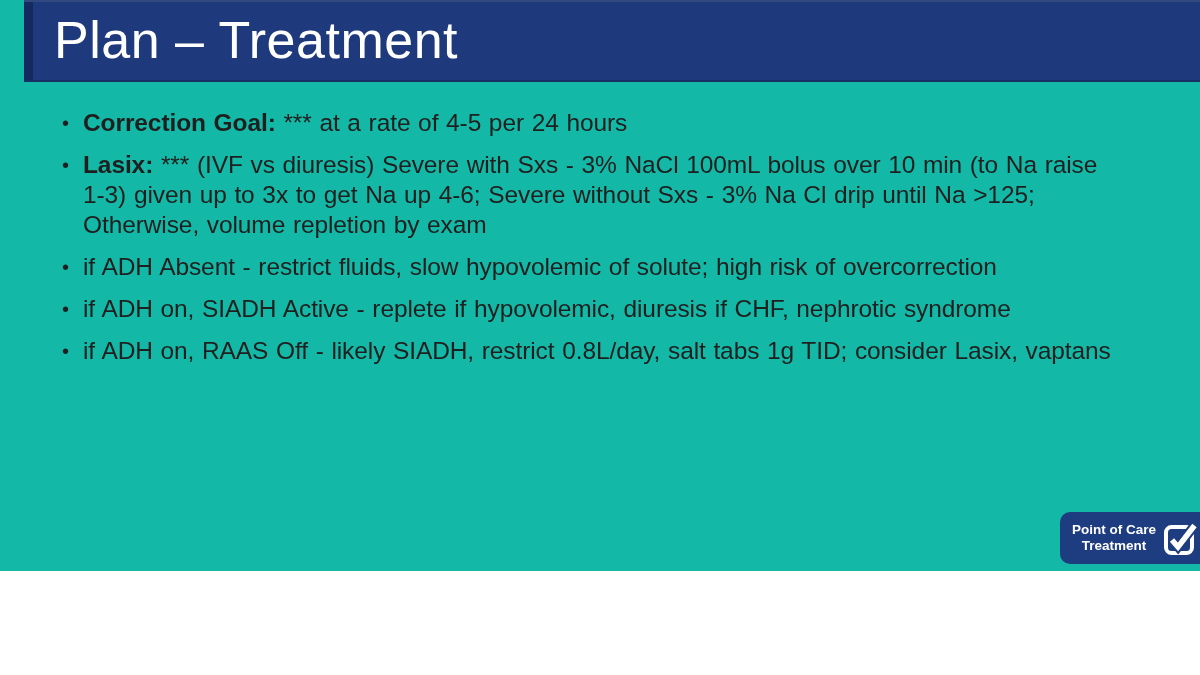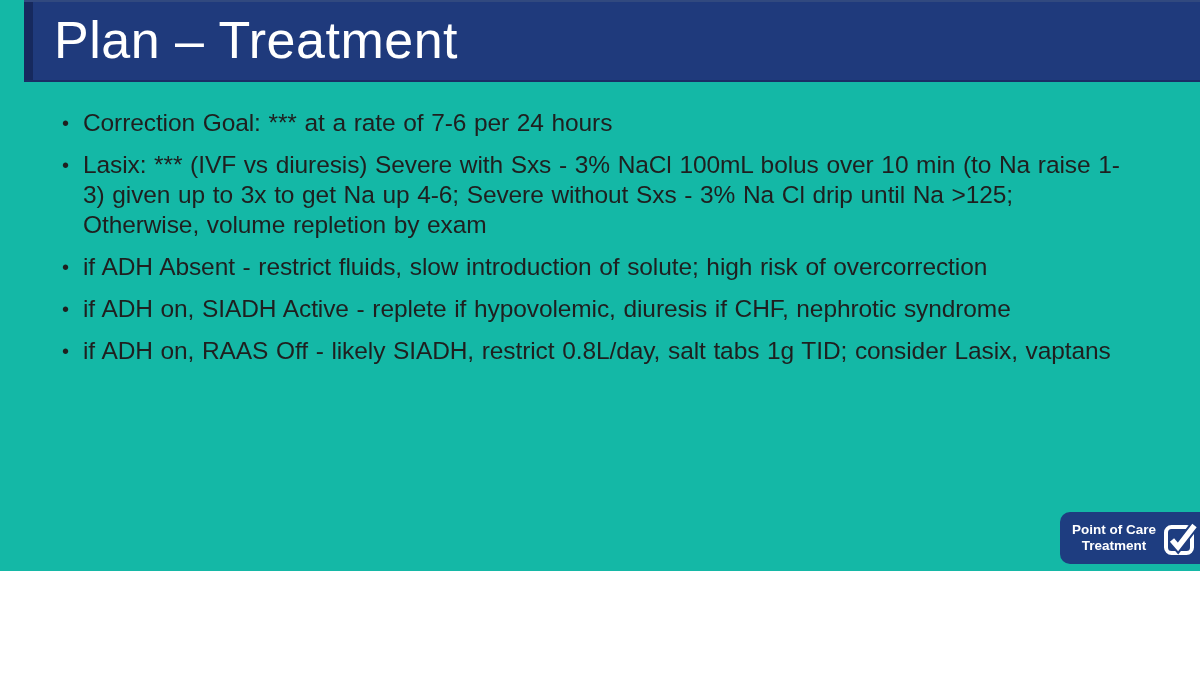--- a/index.html
+++ b/index.html
@@ -60,21 +60,21 @@
     flex: 0 0 21px;
     width: 21px;
     font-size: 20px;
   }
   .bullet-text {
     flex: 1;
     letter-spacing: -0.1px;
     word-spacing: 1px;
   }
   .bullet-lead {
-    font-weight: 400;
+    font-weight: 700;
   }
 
   
   .logo-badge {
     position: absolute;
     right: 14px;
     bottom: 7px;
     box-sizing: border-box;
     width: 150px;
     height: 52px;
@@ -105,31 +105,31 @@
 
   <header class="title-bar">
     <div class="title-bar-accent"></div>
     <h1 class="slide-title">Plan – Treatment</h1>
   </header>
 
   <main class="bullet-list">
 
     <div class="bullet-item">
       <span class="bullet-marker">•</span>
-      <span class="bullet-text"><b class="bullet-lead">Correction Goal:</b><span> *** at a rate of 7-6 per 24 hours</span></span>
+      <span class="bullet-text"><b class="bullet-lead">Correction Goal:</b><span> *** at a rate of 4-5 per 24 hours</span></span>
     </div>
 
     <div class="bullet-item">
       <span class="bullet-marker">•</span>
       <span class="bullet-text"><b class="bullet-lead">Lasix:</b><span> *** (IVF vs diuresis) Severe with Sxs - 3% NaCl 100mL bolus over 10 min (to Na raise 1-3) given up to 3x to get Na up 4-6; Severe without Sxs - 3% Na Cl drip until Na &gt;125; Otherwise, volume repletion by exam</span></span>
     </div>
 
     <div class="bullet-item">
       <span class="bullet-marker">•</span>
-      <span class="bullet-text"><b class="bullet-lead"></b><span>if ADH Absent - restrict fluids, slow introduction of solute; high risk of overcorrection</span></span>
+      <span class="bullet-text"><b class="bullet-lead"></b><span>if ADH Absent - restrict fluids, slow hypovolemic of solute; high risk of overcorrection</span></span>
     </div>
 
     <div class="bullet-item">
       <span class="bullet-marker">•</span>
       <span class="bullet-text"><b class="bullet-lead"></b><span>if ADH on, SIADH Active - replete if hypovolemic, diuresis if CHF, nephrotic syndrome</span></span>
     </div>
 
     <div class="bullet-item">
       <span class="bullet-marker">•</span>
       <span class="bullet-text"><b class="bullet-lead"></b><span>if ADH on, RAAS Off - likely SIADH, restrict 0.8L/day, salt tabs 1g TID; consider Lasix, vaptans</span></span>

